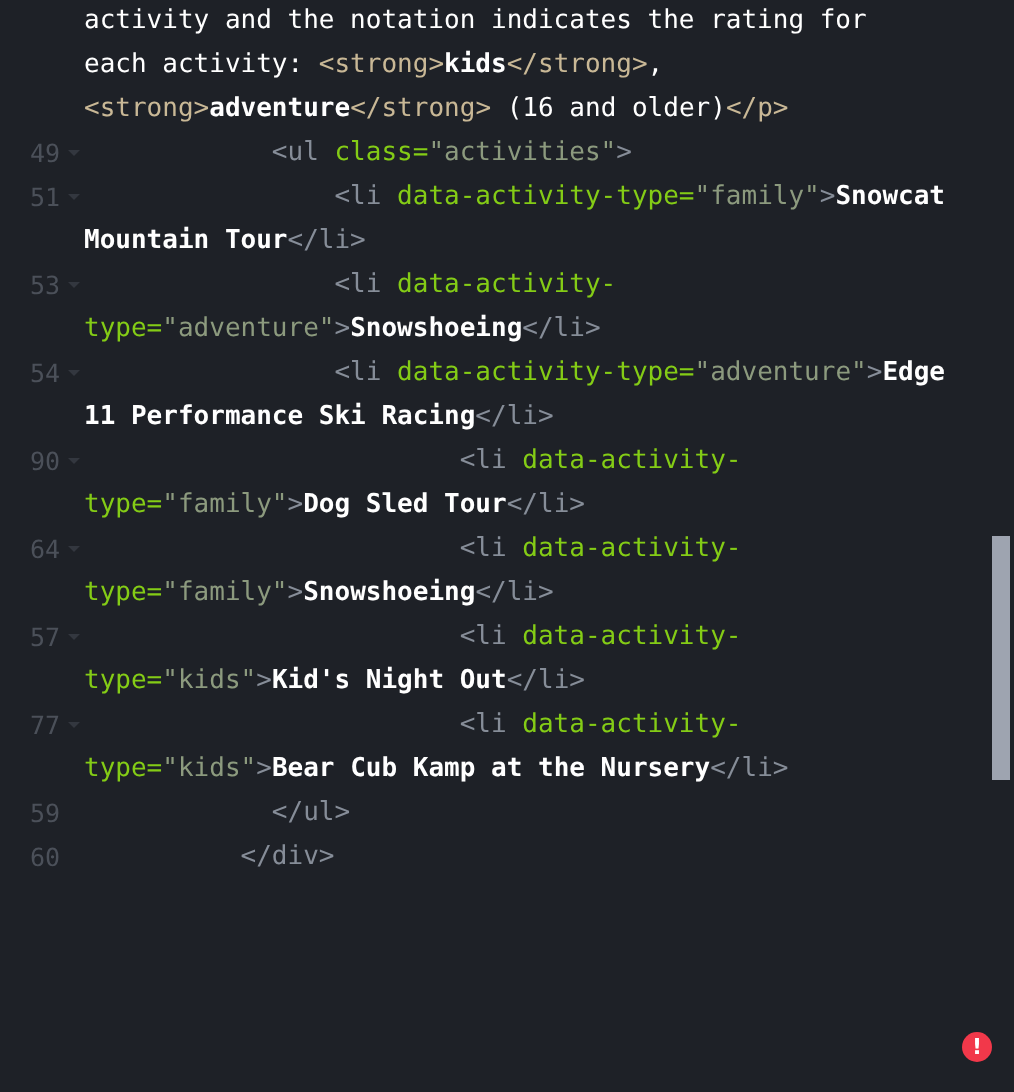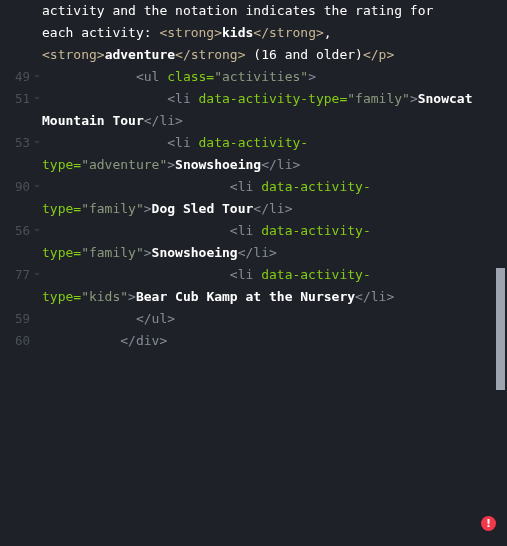--- a/index.html
+++ b/index.html
@@ -104,22 +104,24 @@
 
 <div id="editor">
 
   <div class="code-area">
       <div class="row"><div class="gutter"><span class="num"></span></div><span class="plain">activity and the notation indicates the rating for</span></div>
       <div class="row"><div class="gutter"><span class="num"></span></div><span class="plain">each activity: </span><span class="stag">&lt;strong&gt;</span><span class="txt">kids</span><span class="stag">&lt;/strong&gt;</span><span class="plain">,</span></div>
       <div class="row"><div class="gutter"><span class="num"></span></div><span class="stag">&lt;strong&gt;</span><span class="txt">adventure</span><span class="stag">&lt;/strong&gt;</span><span class="plain"> (16 and older)</span><span class="stag">&lt;/p&gt;</span></div>
       <div class="row"><div class="gutter"><span class="num">49</span><span class="fold"></span></div><span>            </span><span class="punc">&lt;ul </span><span class="attr">class=</span><span class="val">"activities"</span><span class="punc">&gt;</span></div>
       <div class="row"><div class="gutter"><span class="num">51</span><span class="fold"></span></div><span>                </span><span class="punc">&lt;li </span><span class="attr">data-activity-type=</span><span class="val">"family"</span><span class="punc">&gt;</span><span class="txt">Snowcat Mountain Tour</span><span class="punc">&lt;/li&gt;</span></div>
       <div class="row"><div class="gutter"><span class="num">53</span><span class="fold"></span></div><span>                </span><span class="punc">&lt;li </span><span class="attr">data-activity-type=</span><span class="val">"adventure"</span><span class="punc">&gt;</span><span class="txt">Snowshoeing</span><span class="punc">&lt;/li&gt;</span></div>
+      <div class="row"><div class="gutter"><span class="num">54</span><span class="fold"></span></div><span>                </span><span class="punc">&lt;li </span><span class="attr">data-activity-type=</span><span class="val">"adventure"</span><span class="punc">&gt;</span><span class="txt">Edge 11 Performance Ski Racing</span><span class="punc">&lt;/li&gt;</span></div>
       <div class="row"><div class="gutter"><span class="num">90</span><span class="fold"></span></div><span>                        </span><span class="punc">&lt;li </span><span class="attr">data-activity-type=</span><span class="val">"family"</span><span class="punc">&gt;</span><span class="txt">Dog Sled Tour</span><span class="punc">&lt;/li&gt;</span></div>
-      <div class="row"><div class="gutter"><span class="num">56</span><span class="fold"></span></div><span>                        </span><span class="punc">&lt;li </span><span class="attr">data-activity-type=</span><span class="val">"family"</span><span class="punc">&gt;</span><span class="txt">Snowshoeing</span><span class="punc">&lt;/li&gt;</span></div>
+      <div class="row"><div class="gutter"><span class="num">64</span><span class="fold"></span></div><span>                        </span><span class="punc">&lt;li </span><span class="attr">data-activity-type=</span><span class="val">"family"</span><span class="punc">&gt;</span><span class="txt">Snowshoeing</span><span class="punc">&lt;/li&gt;</span></div>
+      <div class="row"><div class="gutter"><span class="num">57</span><span class="fold"></span></div><span>                        </span><span class="punc">&lt;li </span><span class="attr">data-activity-type=</span><span class="val">"kids"</span><span class="punc">&gt;</span><span class="txt">Kid's Night Out</span><span class="punc">&lt;/li&gt;</span></div>
       <div class="row"><div class="gutter"><span class="num">77</span><span class="fold"></span></div><span>                        </span><span class="punc">&lt;li </span><span class="attr">data-activity-type=</span><span class="val">"kids"</span><span class="punc">&gt;</span><span class="txt">Bear Cub Kamp at the Nursery</span><span class="punc">&lt;/li&gt;</span></div>
       <div class="row"><div class="gutter"><span class="num">59</span></div><span>            </span><span class="punc">&lt;/ul&gt;</span></div>
       <div class="row"><div class="gutter"><span class="num">60</span></div><span>          </span><span class="punc">&lt;/div&gt;</span></div>
     </div>
 
   <div class="scrollbar-track">
     <div class="scrollbar-thumb" style="top: 268px; height: 122px;"></div>
   </div>
 
   <div class="error-badge" style="left: 481px; top: 516px;">

